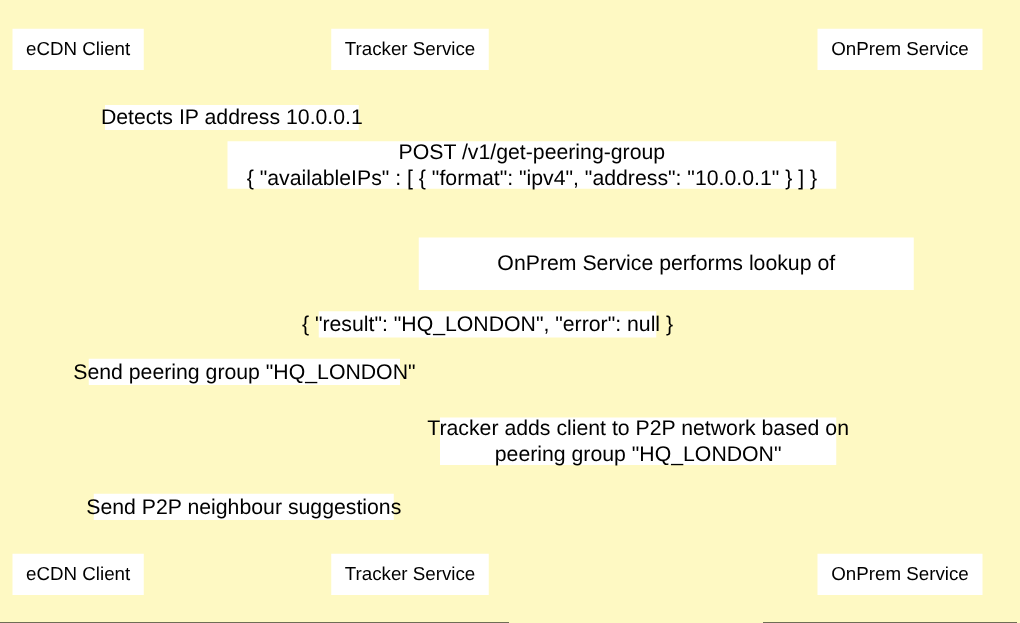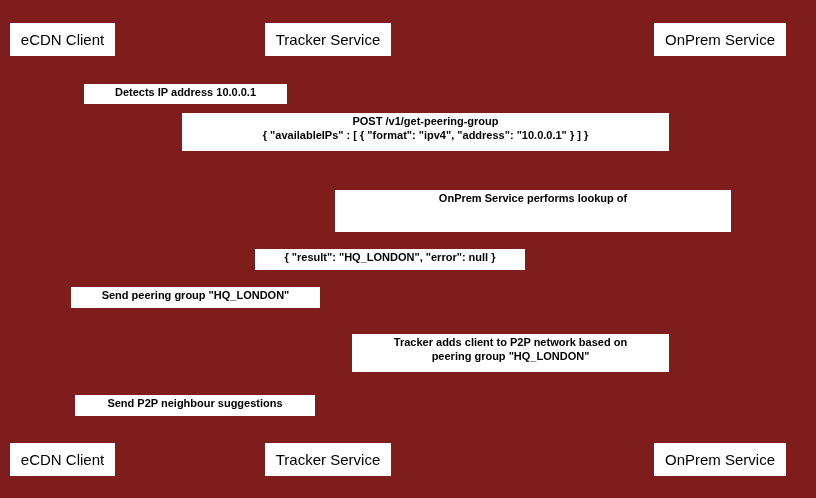--- a/index.html
+++ b/index.html
@@ -4,52 +4,51 @@
 <style>
   html, body {
     margin: 0;
     padding: 0;
     background: #000000;
   }
   #canvas {
     position: relative;
     width: 816px;
     height: 498px;
-    background: #7f1d1d;
+    background: #fef9c3;
     font-family: "Liberation Sans", sans-serif;
     overflow: hidden;
   }
   .lifeline-box {
     position: absolute;
     background: #ffffff;
     color: #000000;
     font-size: 15px;
     line-height: 1;
     display: flex;
     align-items: center;
     justify-content: center;
     white-space: nowrap;
     padding: 0 10px;
     box-sizing: border-box;
   }
   .msg-box {
     position: absolute;
     background: #ffffff;
     color: #000000;
-    font-size: 11px;
+    font-size: 17px;
     line-height: 1.25;
     display: flex;
     flex-direction: column;
     align-items: center;
-    justify-content: flex-start;
+    justify-content: center;
     white-space: nowrap;
     padding: 2px 6px;
     box-sizing: border-box;
     text-align: center;
-    font-weight: bold;
   }
   .msg-box .line {
     display: block;
   }
 </style>
 </head>
 <body>
 
 <div id="canvas">
 

